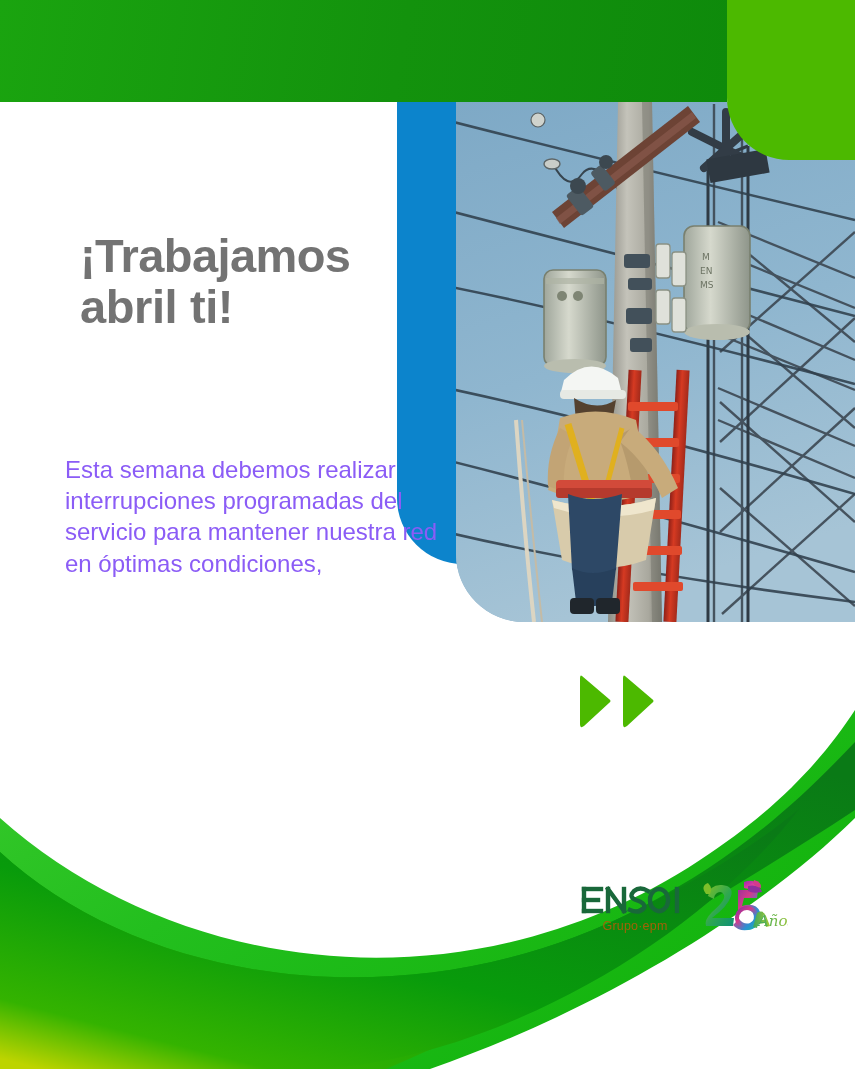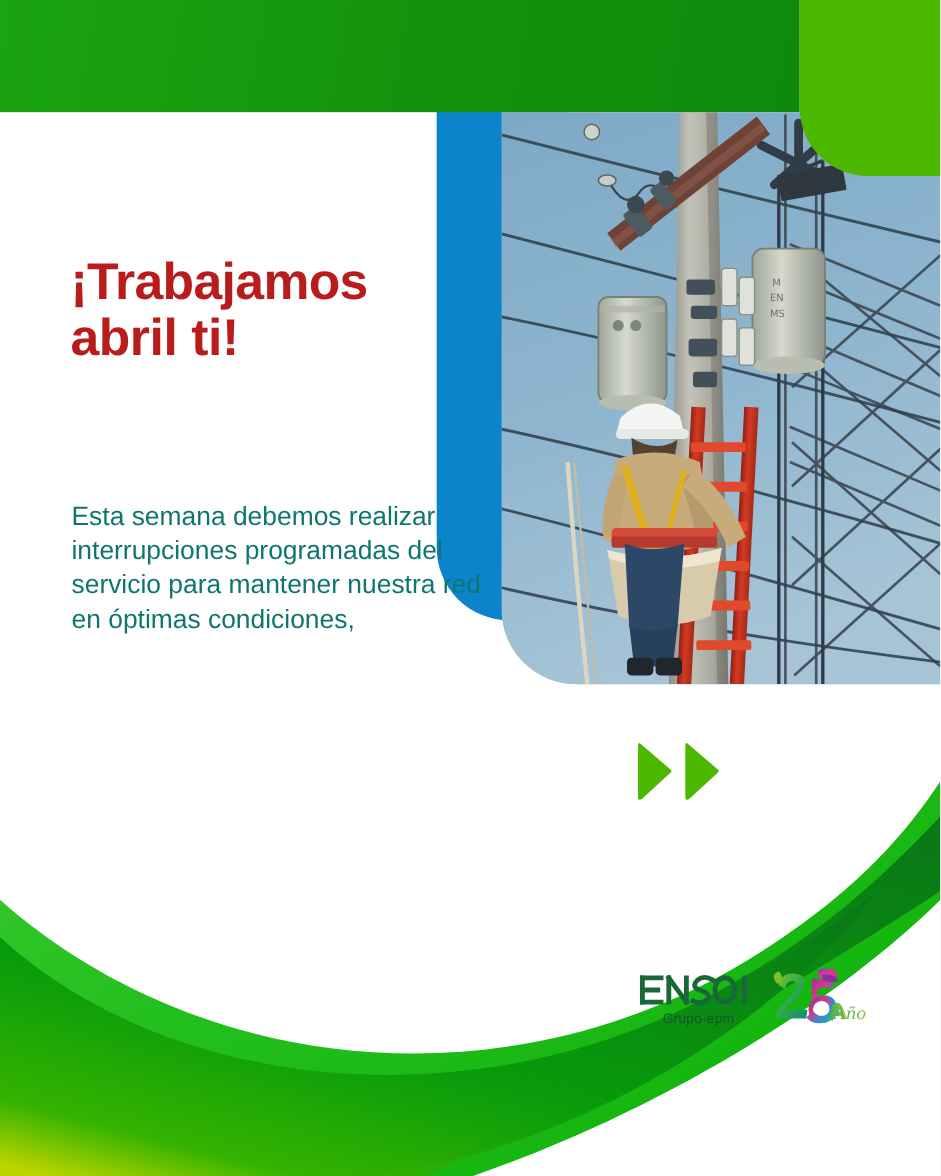--- a/index.html
+++ b/index.html
@@ -54,35 +54,35 @@
     font-size:21px;
     line-height:1;
     letter-spacing:.1px;
     white-space:nowrap;
     z-index:6;
   }
   .badge .hash{font-weight:bold;}
   .badge .soft{font-weight:400;}
 
   .headline{
-    position:absolute;left:64px;top:232px;
-    color:#b91c1c;
+    position:absolute;left:80px;top:232px;
+    color:#737373;
     z-index:6;
     line-height:1.0;
   }
   .headline .l1{
     display:block;font-size:47px;font-weight:600;letter-spacing:-.6px;
   }
   .headline .l2{
     display:block;font-size:47px;font-weight:800;letter-spacing:-.4px;margin-top:4px;
   }
 
   .body-copy{
     position:absolute;left:65px;top:430px;width:382px;
-    color:#0f766e;
+    color:#8b5cf6;
     font-size:24px;
     line-height:1.30;
     font-weight:400;
     z-index:6;
   }
 
   
   .waves{
     position:absolute;left:0;top:560px;width:855px;height:509px;
     z-index:5;
@@ -106,21 +106,21 @@
 
   
   .footer-logos{
     position:absolute;left:580px;top:884px;width:230px;height:70px;
     z-index:9;
     display:flex;align-items:flex-start;gap:10px;
   }
   .ensa-logo{position:relative;width:110px;}
   .ensa-logo svg{display:block;}
   .ensa-sub{
-    text-align:center;color:#14532d;font-size:12.5px;letter-spacing:.2px;
+    text-align:center;color:#a16207;font-size:12.5px;letter-spacing:.2px;
     margin-top:3px;font-weight:500;
   }
   .anniv{width:88px;margin-top:-4px;}
   .anniv svg{display:block;}
 </style>
 </head>
 <body>
 
 <div id="poster">
 

